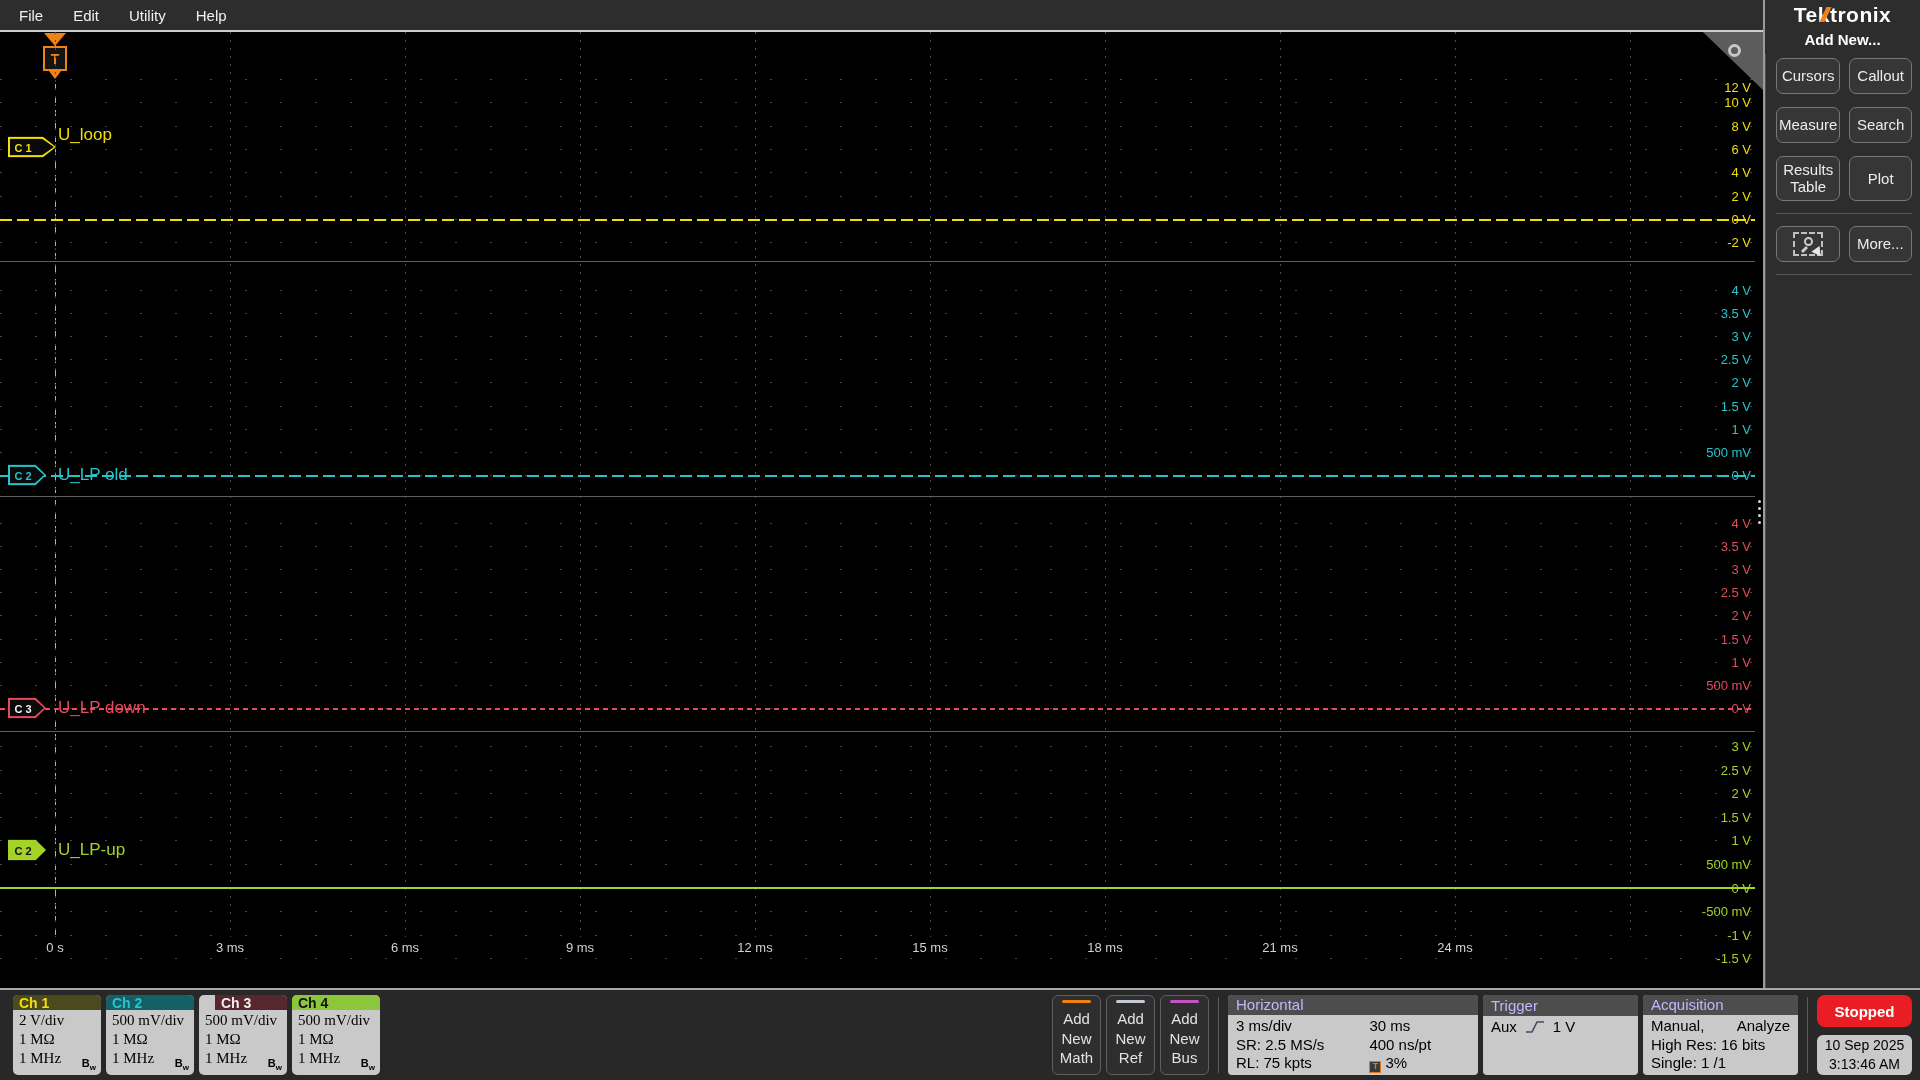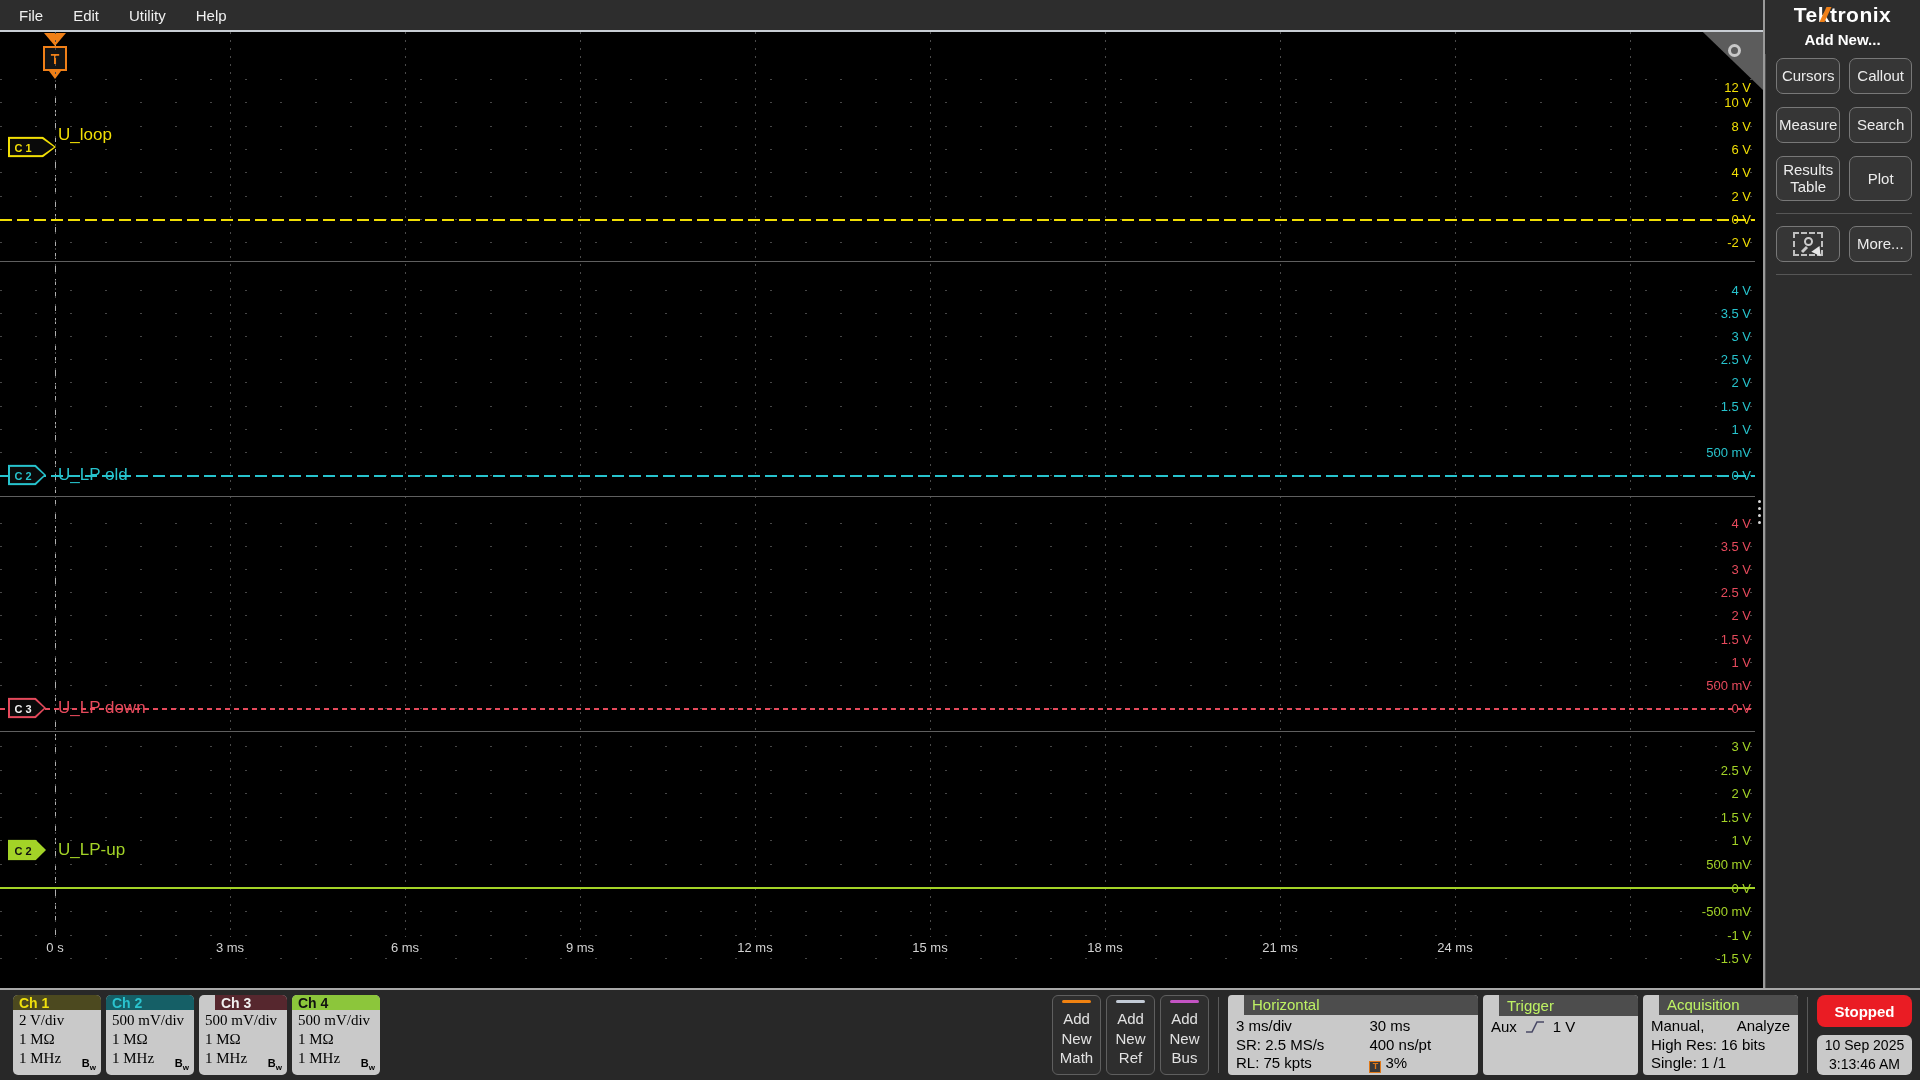--- a/index.html
+++ b/index.html
@@ -80,21 +80,21 @@
   .ch-badge .hdr { height:15px; font-size:14px; font-weight:bold; padding-left:6px; display:flex; align-items:center; }
   .ch-badge .bdy { flex:1; padding:1px 0 0 6px; font-size:15px; color:#000; line-height:1.27;font-family:Liberation Serif, serif; }
   .bw { position:absolute; right:5px; bottom:3px; color:#000; font-size:11px; font-weight:bold; }
   .bw sub { font-size:8px; }
   .spacer { flex:1; }
   .add-btn { width:49px; background:#2e2e2e; border:1px solid #5f5f5f; border-radius:6px; color:#e2e2e2; font-size:15px;
     text-align:center; position:relative; padding-top:13px; line-height:1.3; cursor:default; }
   .add-btn .stripe { position:absolute; top:4px; left:9px; right:9px; height:3px; border-radius:2px; }
   .vdiv { width:1px; background:#5a5a5a; margin:2px 4px; }
   .panel { border-radius:4px; overflow:hidden; background:#c9c9c9; display:flex; flex-direction:column; cursor:default; }
-  .panel .hdr { height:21px; background:#4d4d4d; color:#bef264; font-size:15px; padding:0 8px; display:flex; align-items:center;margin-left:16px; }
+  .panel .hdr { height:21px; background:#4d4d4d; color:#c4b5fd; font-size:15px; padding:0 8px; display:flex; align-items:center; }
   .panel .bdy { flex:1; padding:2px 8px; font-size:15px; color:#000; line-height:1.25; }
   #horizontal-panel { width:250px; }
   #horizontal-grid { display:grid; grid-template-columns:57% 43%; }
   #trigger-panel { width:155px; }
   #trigger-row { display:flex; align-items:center; gap:8px; }
   #acquisition-panel { width:155px; }
   .acq-row1 { display:flex; justify-content:space-between; }
   #right-status { width:95px; display:flex; flex-direction:column; gap:8px; }
   #run-badge { height:32px; background:#ea1c24; border-radius:8px; color:#fff; font-weight:bold; font-size:15px;
     display:flex; align-items:center; justify-content:center; cursor:default; }

